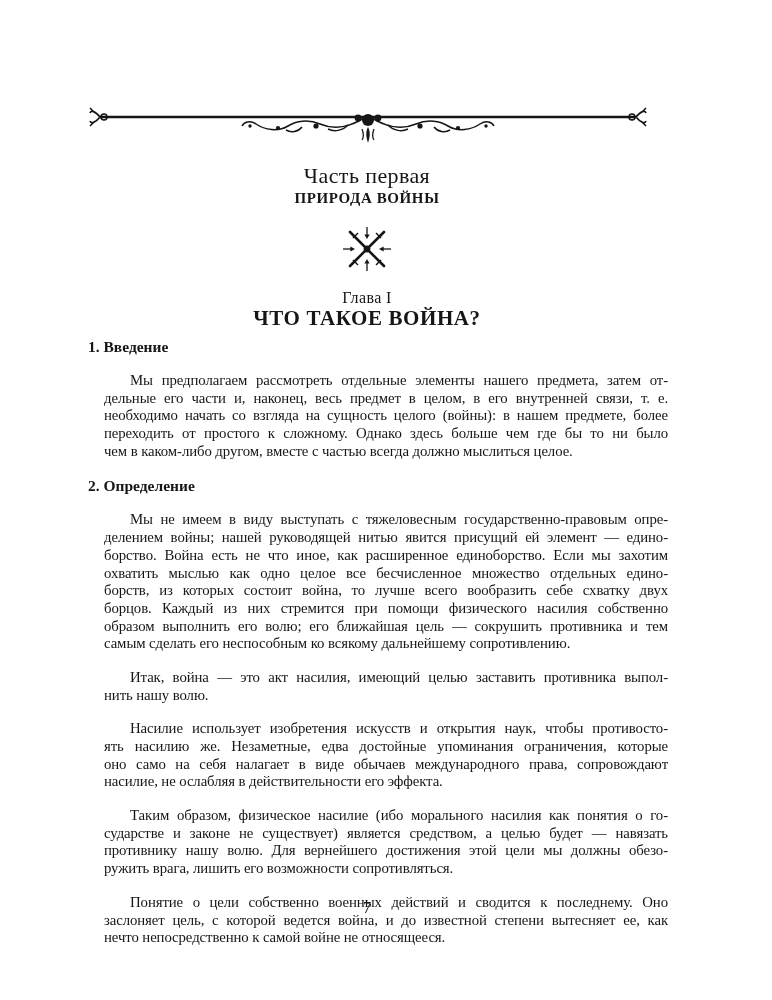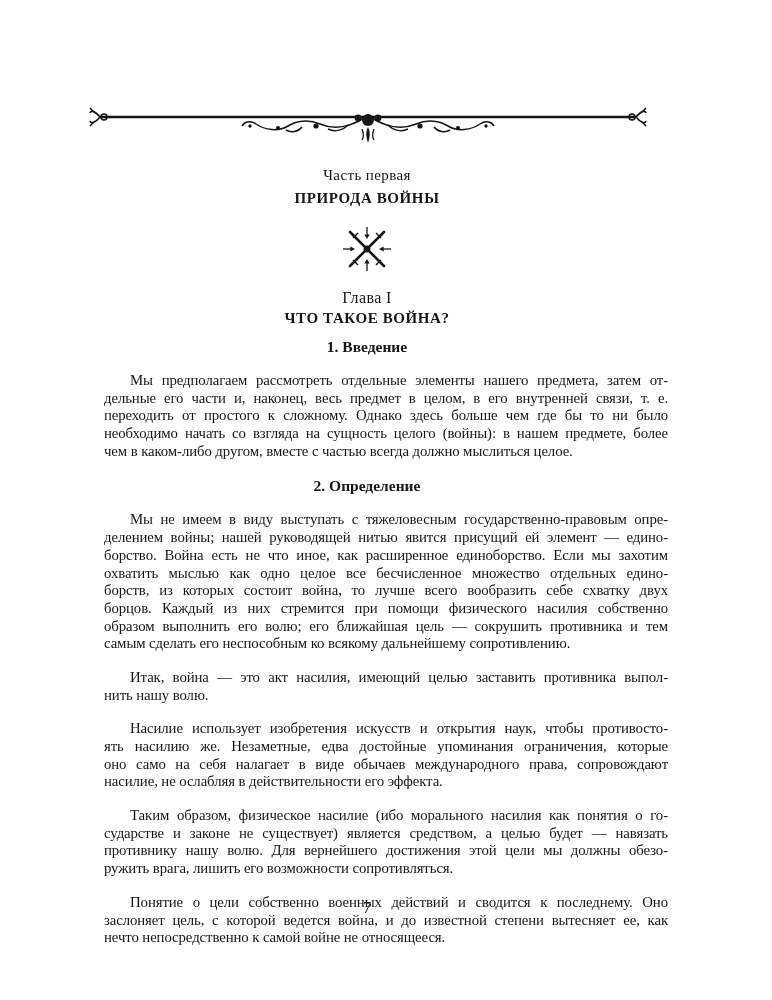--- a/index.html
+++ b/index.html
@@ -29,21 +29,21 @@
     box-sizing: border-box;
     width: 596px;
   }
   .header-ornament {
     margin-top: 106px;
     width: 560px;
     height: 46px;
   }
   .part-label {
     margin-top: 13px;
-    font-size: 15px;
+    font-size: 22px;
     line-height: 21px;
     letter-spacing: 0.4px;
     text-align: center;
   }
   .part-title {
     margin-top: 0;
     font-size: 15px;
     line-height: 24px;
     font-weight: bold;
     letter-spacing: 0.6px;
@@ -54,31 +54,31 @@
     line-height: 0;
   }
   .chapter-label {
     margin-top: 16px;
     font-size: 16px;
     line-height: 19px;
     letter-spacing: 0.4px;
   }
   .chapter-title {
     margin-top: 0;
-    font-size: 15px;
+    font-size: 21px;
     line-height: 22px;
     font-weight: bold;
     letter-spacing: 0.6px;
   }
   .section-heading {
     margin: 8px 0 6px 0;
     font-size: 15.5px;
     line-height: 19px;
     font-weight: bold;
-    text-align: center;
+    text-align: left;
     padding-right: 38px;
     box-sizing: border-box;
   }
   .para {
     margin: 16px;
   }
   .line {
     font-size: 14.8px;
     line-height: 17.7px;
     height: 17.7px;
@@ -171,22 +171,22 @@
     </div>
 
     <div class="chapter-label centered">Глава I</div>
     <div class="chapter-title centered">ЧТО ТАКОЕ ВОЙНА?</div>
 
     <main>
         <div class="section-heading">1. Введение</div>
         <div class="para">
           <div class="line first">Мы предполагаем рассмотреть отдельные элементы нашего предмета, затем от-</div>
           <div class="line">дельные его части и, наконец, весь предмет в целом, в его внутренней связи, т. е.</div>
+          <div class="line">необходимо начать со взгляда на сущность целого (войны): в нашем предмете, более</div>
           <div class="line">переходить от простого к сложному. Однако здесь больше чем где бы то ни было</div>
-          <div class="line">необходимо начать со взгляда на сущность целого (войны): в нашем предмете, более</div>
           <div class="line last">чем в каком-либо другом, вместе с частью всегда должно мыслиться целое.</div>
         </div>
         <div class="section-heading">2. Определение</div>
         <div class="para">
           <div class="line first">Мы не имеем в виду выступать с тяжеловесным государственно-правовым опре-</div>
           <div class="line">делением войны; нашей руководящей нитью явится присущий ей элемент — едино-</div>
           <div class="line">борство. Война есть не что иное, как расширенное единоборство. Если мы захотим</div>
           <div class="line">охватить мыслью как одно целое все бесчисленное множество отдельных едино-</div>
           <div class="line">борств, из которых состоит война, то лучше всего вообразить себе схватку двух</div>
           <div class="line">борцов. Каждый из них стремится при помощи физического насилия собственно</div>

